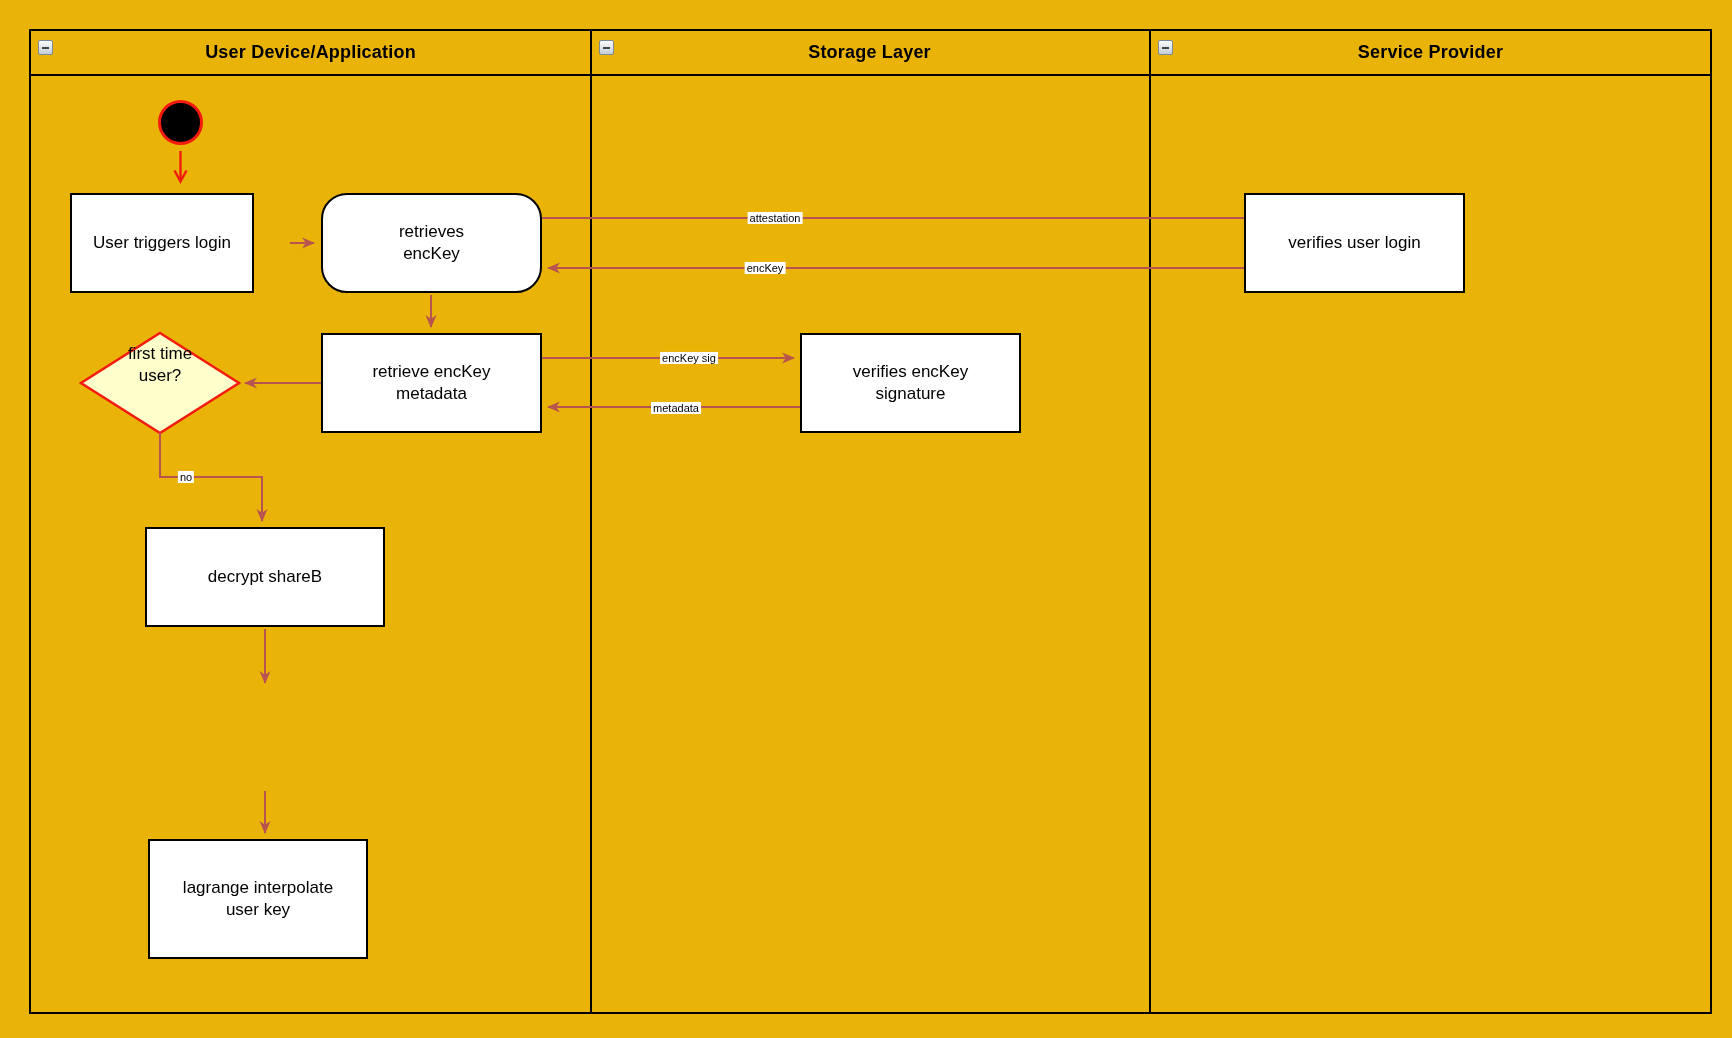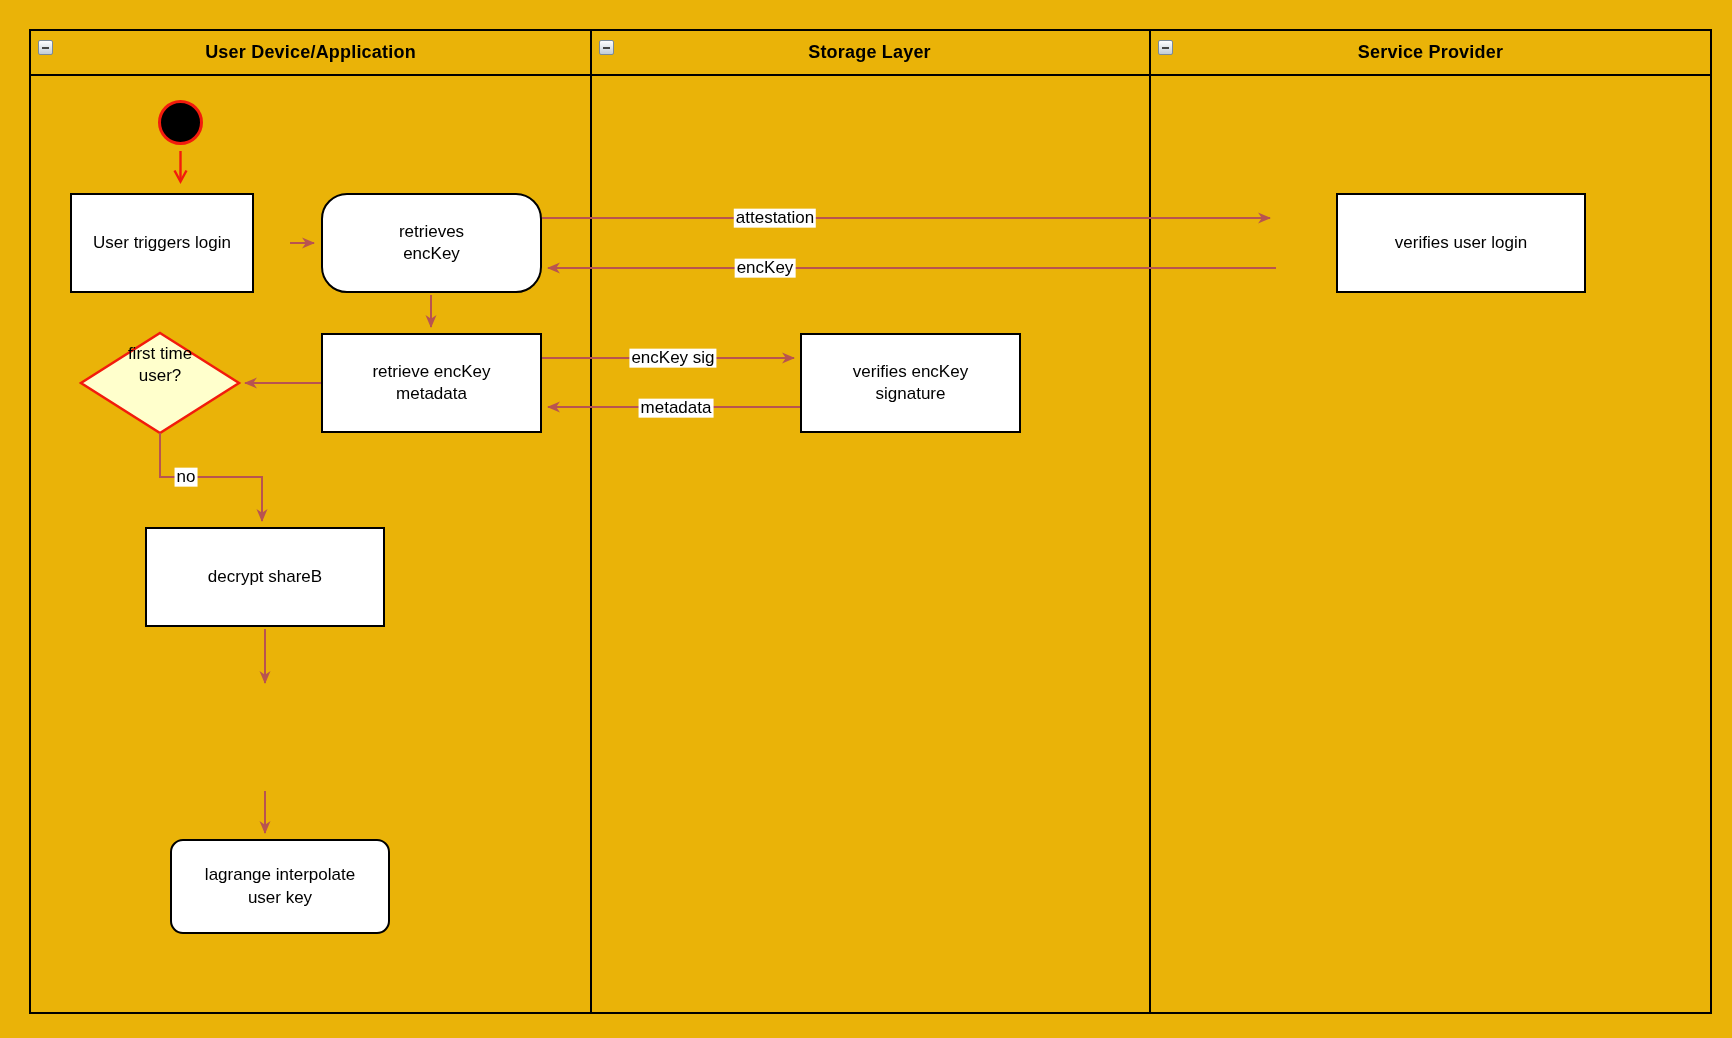--- a/index.html
+++ b/index.html
@@ -24,21 +24,21 @@
   .node{
     background:#fff;border:2px solid #000;display:flex;align-items:center;justify-content:center;
     text-align:center;font-size:17px;line-height:1.3;white-space:pre-line;box-sizing:border-box;
   }
   .decision-label{
     display:flex;justify-content:center;text-align:center;
     font-size:17px;line-height:1.3;white-space:pre-line;background:transparent;
   }
   
   .edge-label{
-    transform:translate(-50%,-50%);background:#fff;padding:0 2px;font-size:17px;
+    transform:translate(-50%,-50%);background:#fff;padding:0 2px;font-size:11px;
     white-space:nowrap;line-height:1.1;
   }
   svg.edges{left:0;top:0;pointer-events:none;}
   svg.edges *{pointer-events:auto;}
 </style>
 </head>
 <body>
 
 <div class="canvas">
 
@@ -121,33 +121,33 @@
   <div class="abs decision-label" style="left:96px;top:343px;width:128px;height:80px;">
     <span>first time
 user?</span>
   </div>
 
   <div class="abs node" style="left:145px;top:527px;width:240px;height:100px;">
     <span>decrypt shareB</span>
   </div>
 
 
-  <div class="abs node" style="left:170px;top:839px;width:220px;height:95px;border-radius:13px;">
+  <div class="abs node" style="left:148px;top:839px;width:220px;height:120px;">
     <span>lagrange interpolate
 user key</span>
   </div>
 
   <div class="abs node" style="left:800px;top:333px;width:221px;height:100px;">
     <span>verifies encKey
 signature</span>
   </div>
 
-  <div class="abs node" style="left:1336px;top:193px;width:250px;height:100px;">
+  <div class="abs node" style="left:1244px;top:193px;width:221px;height:100px;">
     <span>verifies user login</span>
   </div>
 
   <div class="abs edge-label" style="left:775px;top:218px;">attestation</div>
   <div class="abs edge-label" style="left:765px;top:268px;">encKey</div>
-  <div class="abs edge-label" style="left:673px;top:358px;">encKey sig</div>
+  <div class="abs edge-label" style="left:689px;top:358px;">encKey sig</div>
   <div class="abs edge-label" style="left:676px;top:408px;">metadata</div>
   <div class="abs edge-label" style="left:186px;top:477px;">no</div>
 
 </div>
 
 </body></html>

